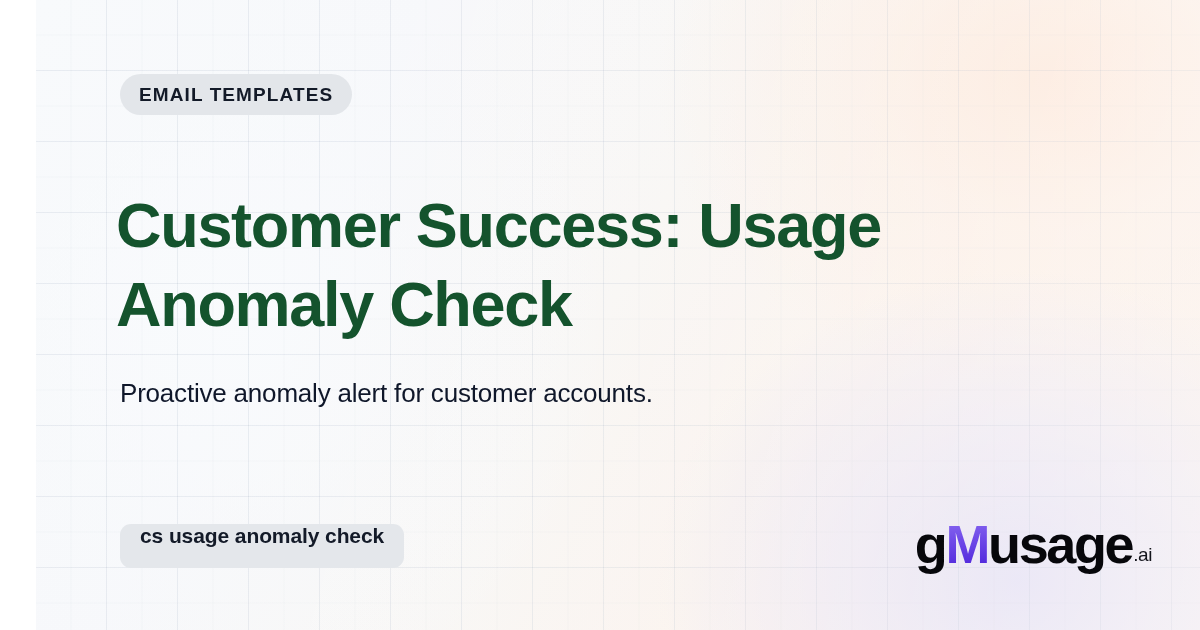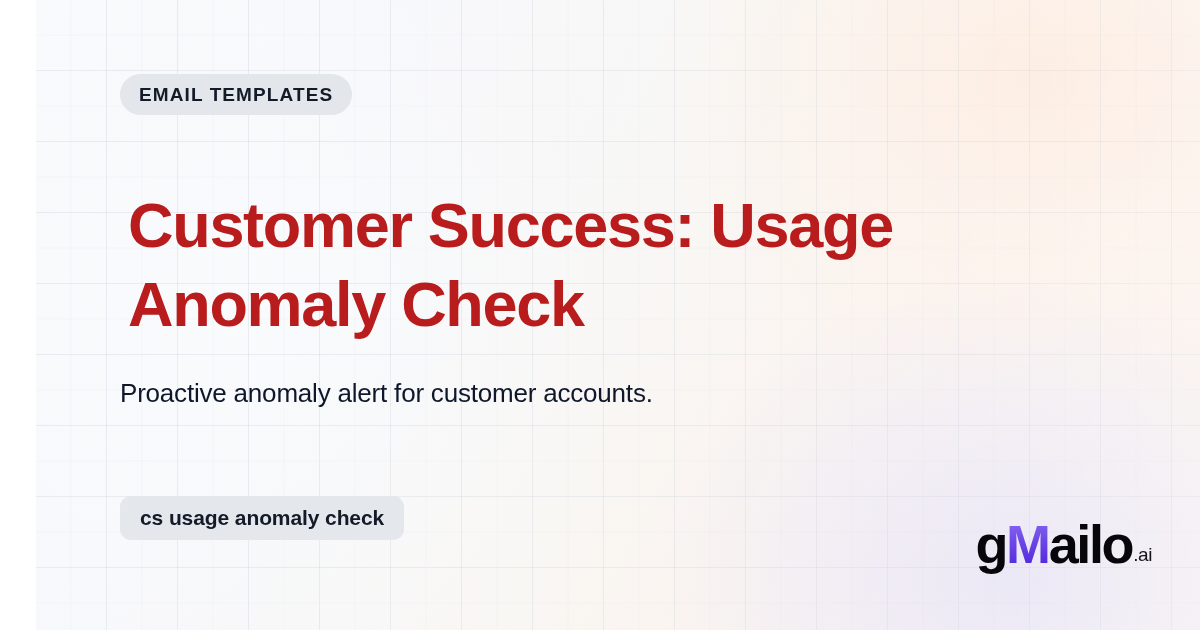--- a/index.html
+++ b/index.html
@@ -124,25 +124,25 @@
     color: #131a28;
     font-size: 19px;
     font-weight: bold;
     letter-spacing: 1.1px;
     white-space: nowrap;
   }
 
   
   .headline {
     position: absolute;
-    left: 92px;
+    left: 80px;
     top: 186px;
     width: 1010px;
     margin: 0;
-    color: #b91c1c;
+    color: #14532d;
     font-size: 63px;
     line-height: 79px;
     font-weight: bold;
     letter-spacing: -1.3px;
   }
 
   
   .subtitle {
     position: absolute;
     left: 84px;
@@ -153,23 +153,23 @@
     font-size: 26px;
     line-height: 36px;
     font-weight: normal;
     letter-spacing: -0.2px;
   }
 
   
   .slug {
     position: absolute;
     left: 84px;
-    top: 496px;
+    top: 524px;
     display: inline-flex;
-    align-items: center;
+    align-items: flex-start;
     height: 44px;
     padding: 0 20px;
     border-radius: 11px;
     background: #e4e7eb;
     color: #131a28;
     font-size: 21px;
     font-weight: bold;
     letter-spacing: -0.1px;
     white-space: nowrap;
   }
@@ -232,19 +232,19 @@
     <p class="subtitle">Proactive anomaly alert for customer accounts.</p>
 
     <div class="slug">
       <span>cs usage anomaly check</span>
     </div>
 
     <div class="logo">
       <div class="logo-word">
         <span>g</span>
         <span class="logo-m">M</span>
-        <span>ailo</span>
+        <span>usage</span>
         <span class="logo-tld">.ai</span>
       </div>
     </div>
 
   </div>
 </div>
 
 </body></html>

